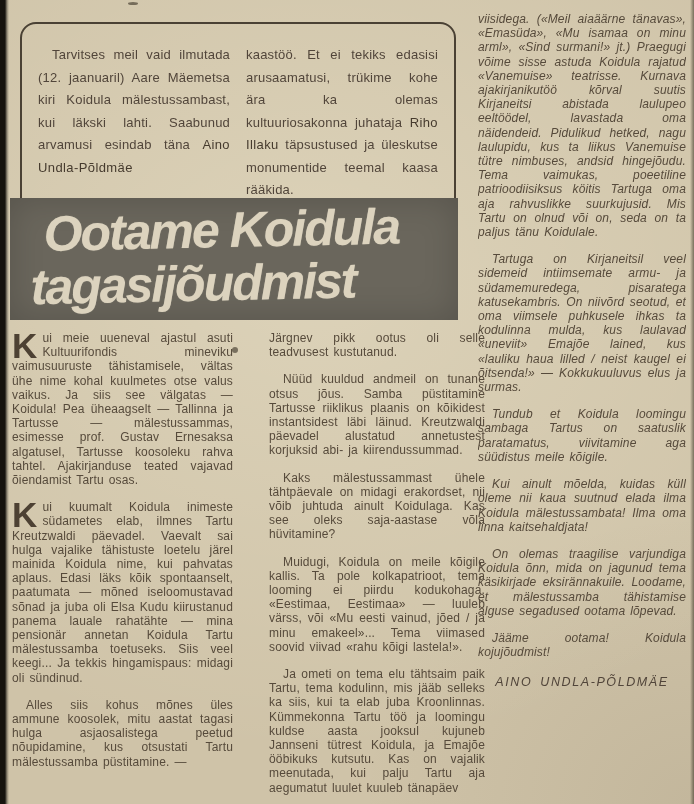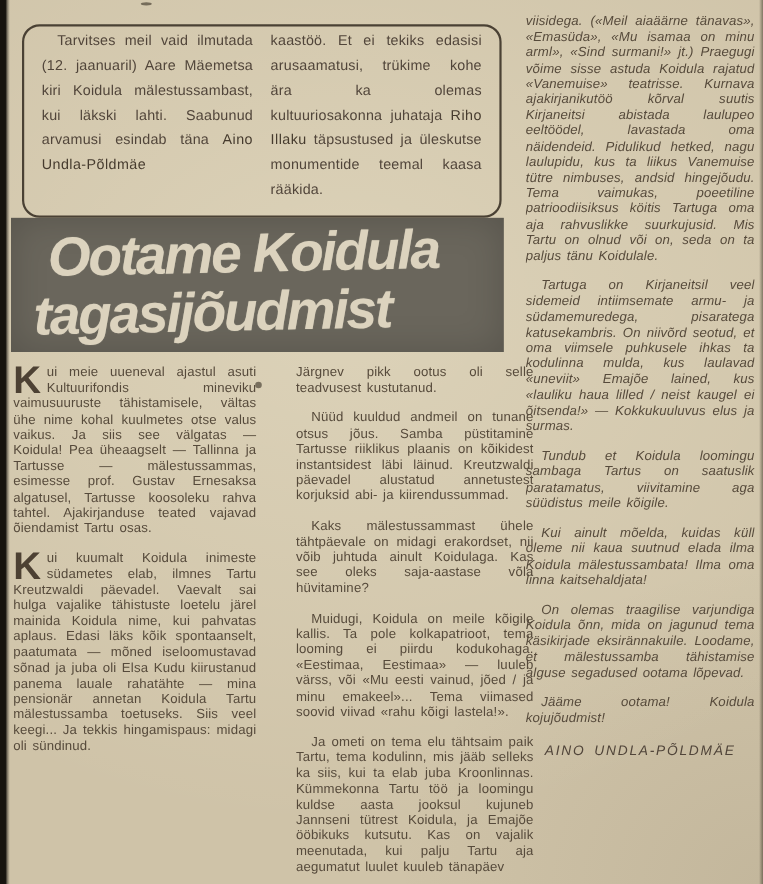--- a/index.html
+++ b/index.html
@@ -21,21 +21,21 @@
   .edge-right{position:absolute;right:0;top:0;bottom:0;width:4px;
     background:linear-gradient(270deg,rgba(45,38,26,.55),rgba(45,38,26,0));}
   .speck{position:absolute;background:rgba(40,33,22,.55);border-radius:50%;}
   .speck.a{left:128px;top:2px;width:10px;height:3px;}
   .speck.b{left:232px;top:347px;width:6px;height:6px;}
 
   
   .intro-box{
     position:absolute;left:20px;top:22px;width:436px;box-sizing:border-box;
     border:2.5px solid var(--rule,#4a4134);border-radius:16px;
-    padding:2px 16px 12px;
+    padding:20px 16px 12px;
     display:flex;gap:16px;
   }
   .intro-col{flex:1 1 0;font-size:13px;line-height:22.5px;text-align:justify;
     color:#51453a;word-spacing:2px;letter-spacing:.2px;}
   .intro-col .bold{font-weight:400;color:#463b2e;letter-spacing:.4px;}
   .intro-col .lead{display:inline-block;width:14px;}
 
   
   .banner{
     position:absolute;left:10px;top:198px;width:448px;height:122px;
@@ -91,20 +91,21 @@
     </div>
   </div>
 
   <div class="bodycol col-left">
     <p>
       <span class="dropcap">K</span><span>ui meie uueneval ajastul asuti Kultuurifondis mineviku vaimusuuruste tähistamisele, vältas ühe nime kohal kuulmetes otse valus vaikus. Ja siis see välgatas — Koidula! Pea üheaagselt — Tallinna ja Tartusse — mälestussammas, esimesse prof. Gustav Ernesaksa algatusel, Tartusse koosoleku rahva tahtel. Ajakirjanduse teated vajavad õiendamist Tartu osas.</span>
     </p>
     <p>
       <span class="dropcap">K</span><span>ui kuumalt Koidula inimeste südametes elab, ilmnes Tartu Kreutzwaldi päevadel. Vaevalt sai hulga vajalike tähistuste loetelu järel mainida Koidula nime, kui pahvatas aplaus. Edasi läks kõik spontaanselt, paatumata — mõned iseloomustavad sõnad ja juba oli Elsa Kudu kiirustanud panema lauale rahatähte — mina pensionär annetan Koidula Tartu mälestussamba toetuseks. Siis veel keegi... Ja tekkis hingamispaus: midagi oli sündinud.</span>
     </p>
+    <p class="ind">Alles siis kohus mõnes üles ammune koosolek, mitu aastat tagasi hulga asjaosalistega peetud nõupidamine, kus otsustati Tartu mälestussamba püstitamine. —</p>
   </div>
 
   <div class="bodycol col-mid">
     <p>Järgnev pikk ootus oli selle teadvusest kustutanud.</p>
     <p class="ind">Nüüd kuuldud andmeil on tunane otsus jõus. Samba püstitamine Tartusse riiklikus plaanis on kõikidest instantsidest läbi läinud. Kreutzwaldi päevadel alustatud annetustest korjuksid abi- ja kiirendussummad.</p>
     <p class="ind">Kaks mälestussammast ühele tähtpäevale on midagi erakordset, nii võib juhtuda ainult Koidulaga. Kas see oleks saja-aastase võla hüvitamine?</p>
     <p class="ind">Muidugi, Koidula on meile kõigile kallis. Ta pole kolkapatrioot, tema looming ei piirdu kodukohaga. «Eestimaa, Eestimaa» — luuleb värss, või «Mu eesti vainud, jõed / ja minu emakeel»... Tema viimased soovid viivad «rahu kõigi lastela!».</p>
     <p class="ind">Ja ometi on tema elu tähtsaim paik Tartu, tema kodulinn, mis jääb selleks ka siis, kui ta elab juba Kroonlinnas. Kümmekonna Tartu töö ja loomingu kuldse aasta jooksul kujuneb Jannseni tütrest Koidula, ja Emajõe ööbikuks kutsutu. Kas on vajalik meenutada, kui palju Tartu aja aegumatut luulet kuuleb tänapäev</p>
   </div>
 

